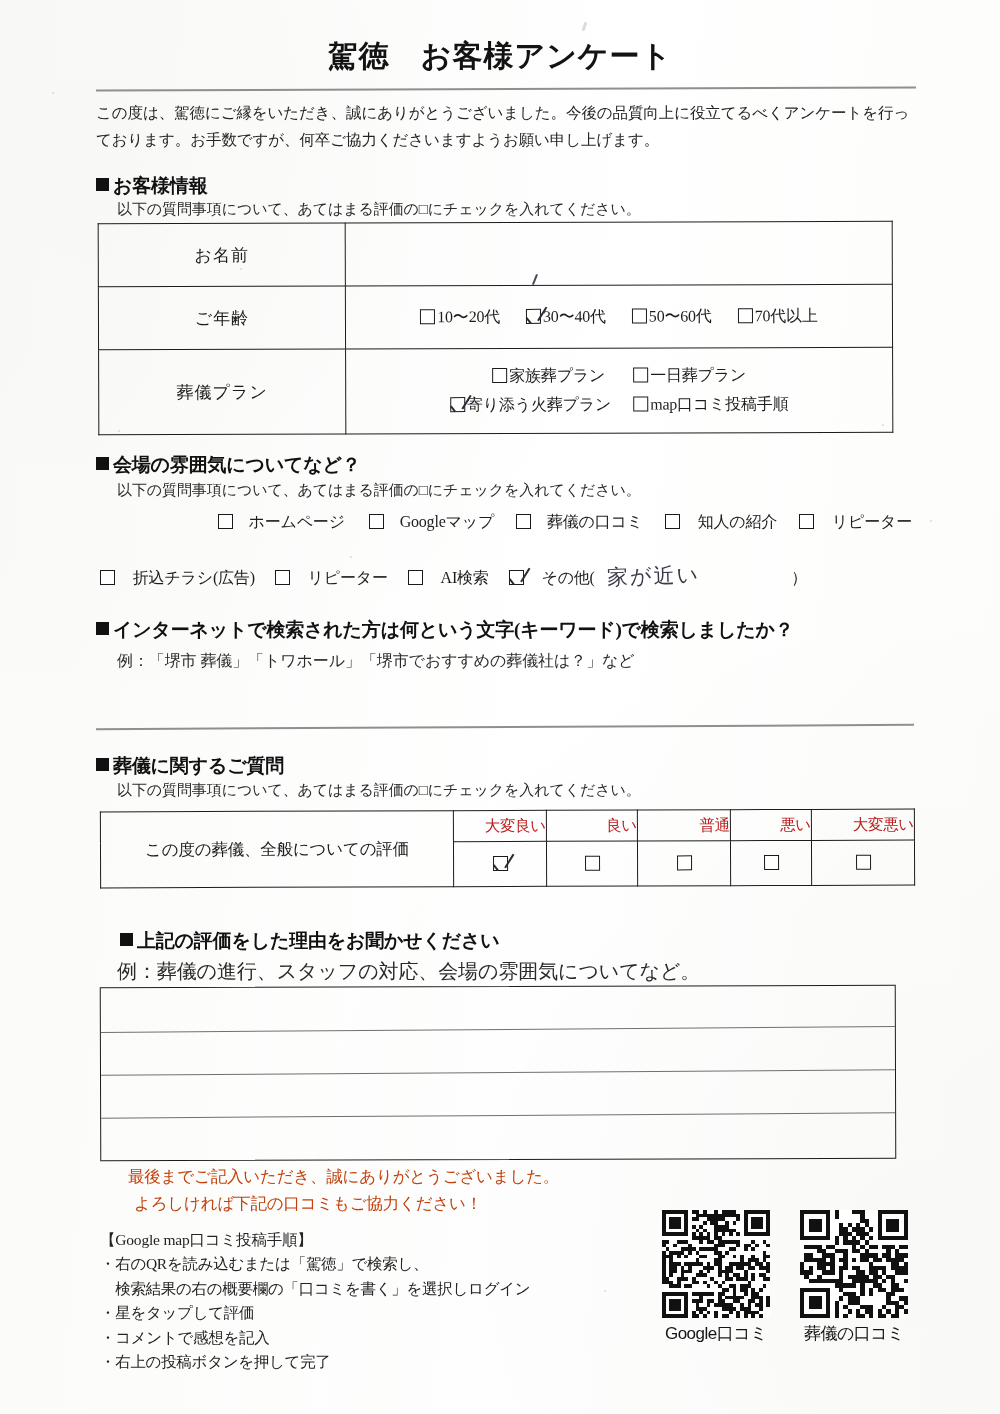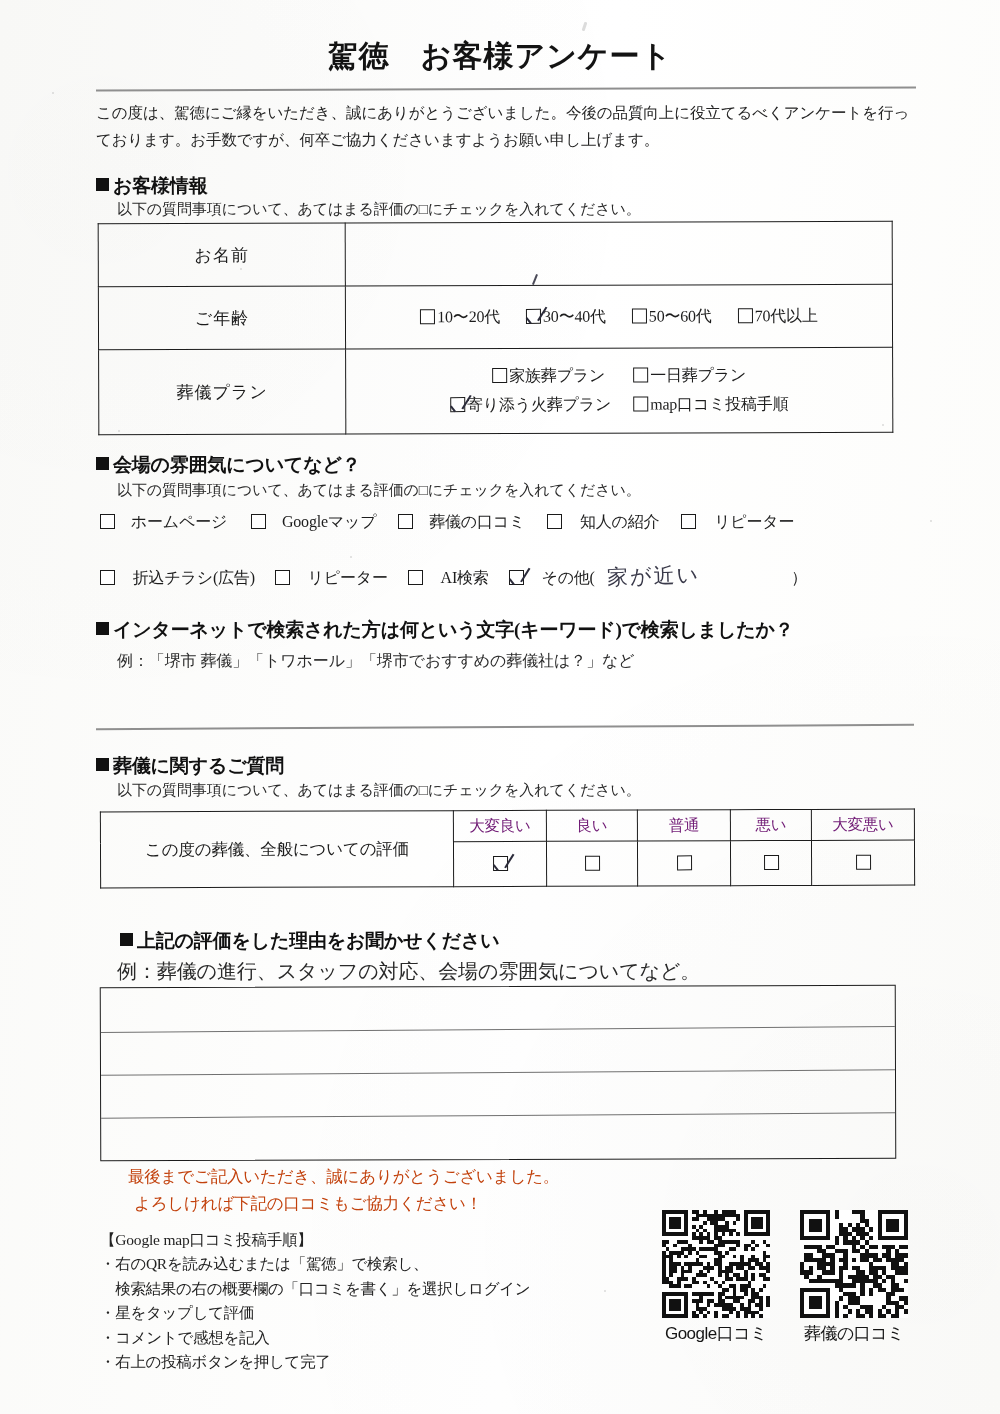--- a/index.html
+++ b/index.html
@@ -145,25 +145,25 @@
   #rate-table table { width: 808px; }
   #rate-table td { border: 1.6px solid #1c1c1c; }
   .rate-q {
     text-align: center;
     font-size: 16.5px;
     letter-spacing: -0.2px;
     color: #1b1b1b;
     padding: 0 6px;
   }
   .rate-h {
-    text-align: center;
+    text-align: right;
     font-size: 15.5px;
     height: 30px;
     letter-spacing: -0.3px;
-    color: #701a75;
+    color: #b91c1c;
   }
   .rate-c {
     text-align: center;
     height: 44px;
   }
 
   
   #comment-box {
     top: 986px; left: 100px;
     width: 794px; height: 172px;
@@ -294,21 +294,21 @@
       </tr>
     </tbody>
       </table>
   </div>
 
   <div class="abs sec-head" style="top:452px; left:96px;">
     <span class="mark"></span><span>会場の雰囲気についてなど？</span>
   </div>
   <div class="abs sec-sub" style="top:481px; left:117px;">以下の質問事項について、あてはまる評価の□にチェックを入れてください。</div>
 
-  <div class="abs findrow" style="top:512px; left:100px; width:812px;">
+  <div class="abs findrow" style="top:512px; left:100px; width:812px;text-align:right;">
     <span class="opt">
       <span class="cb"></span>
       <span class="lbl" style="margin-left:12px">ホームページ</span>
     </span>
     <span style="display:inline-block;width:24px"></span>
     <span class="opt">
       <span class="cb"></span>
       <span class="lbl" style="margin-left:12px">Googleマップ</span>
     </span>
     <span style="display:inline-block;width:22px"></span>

